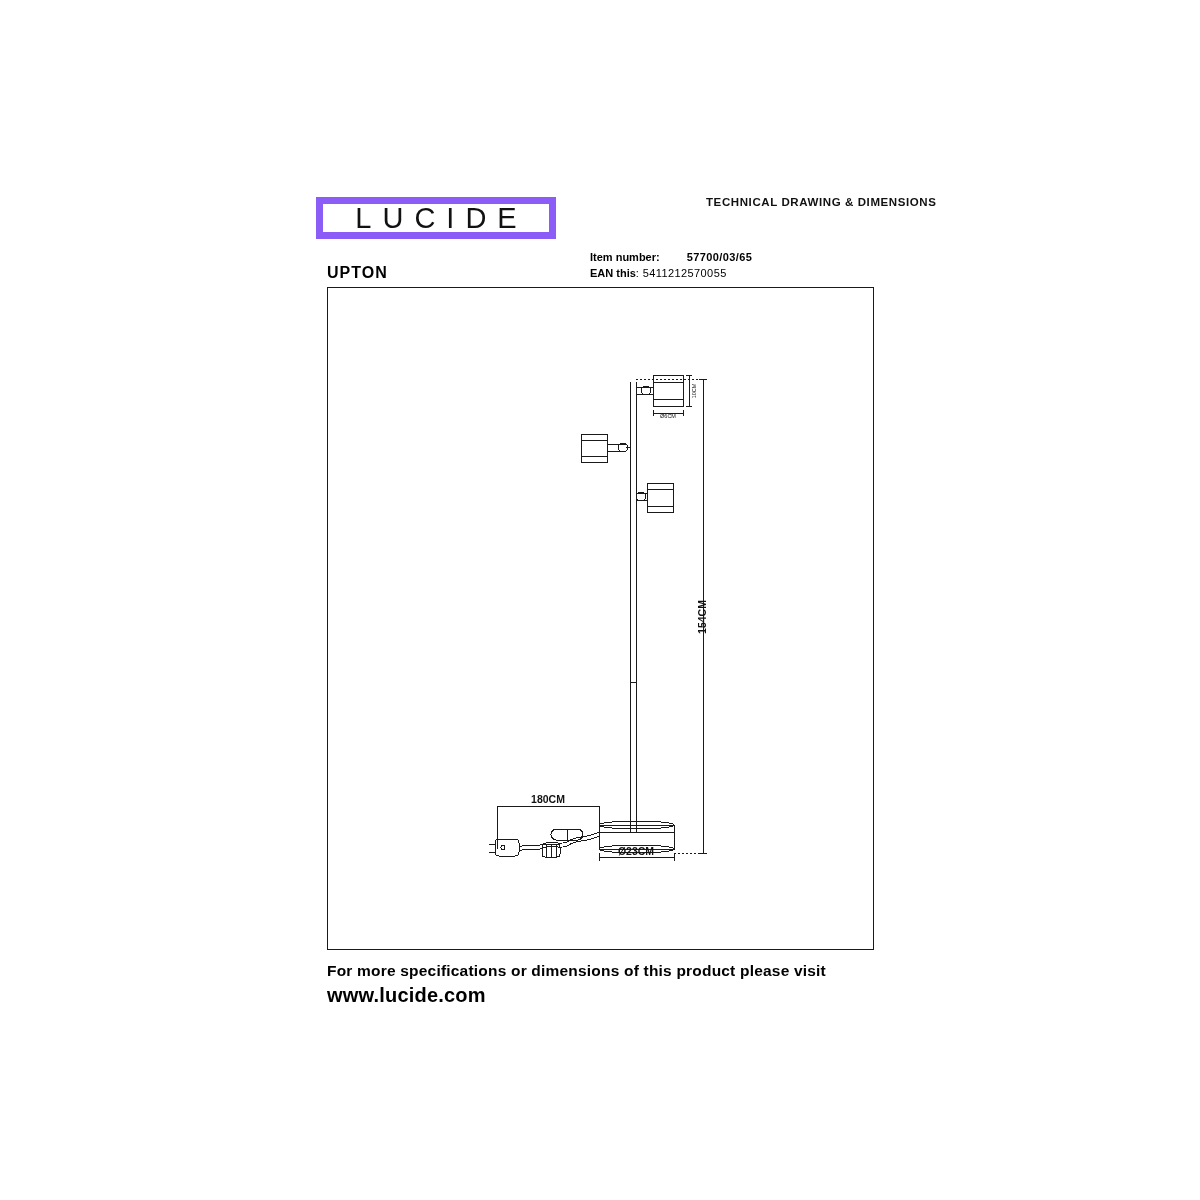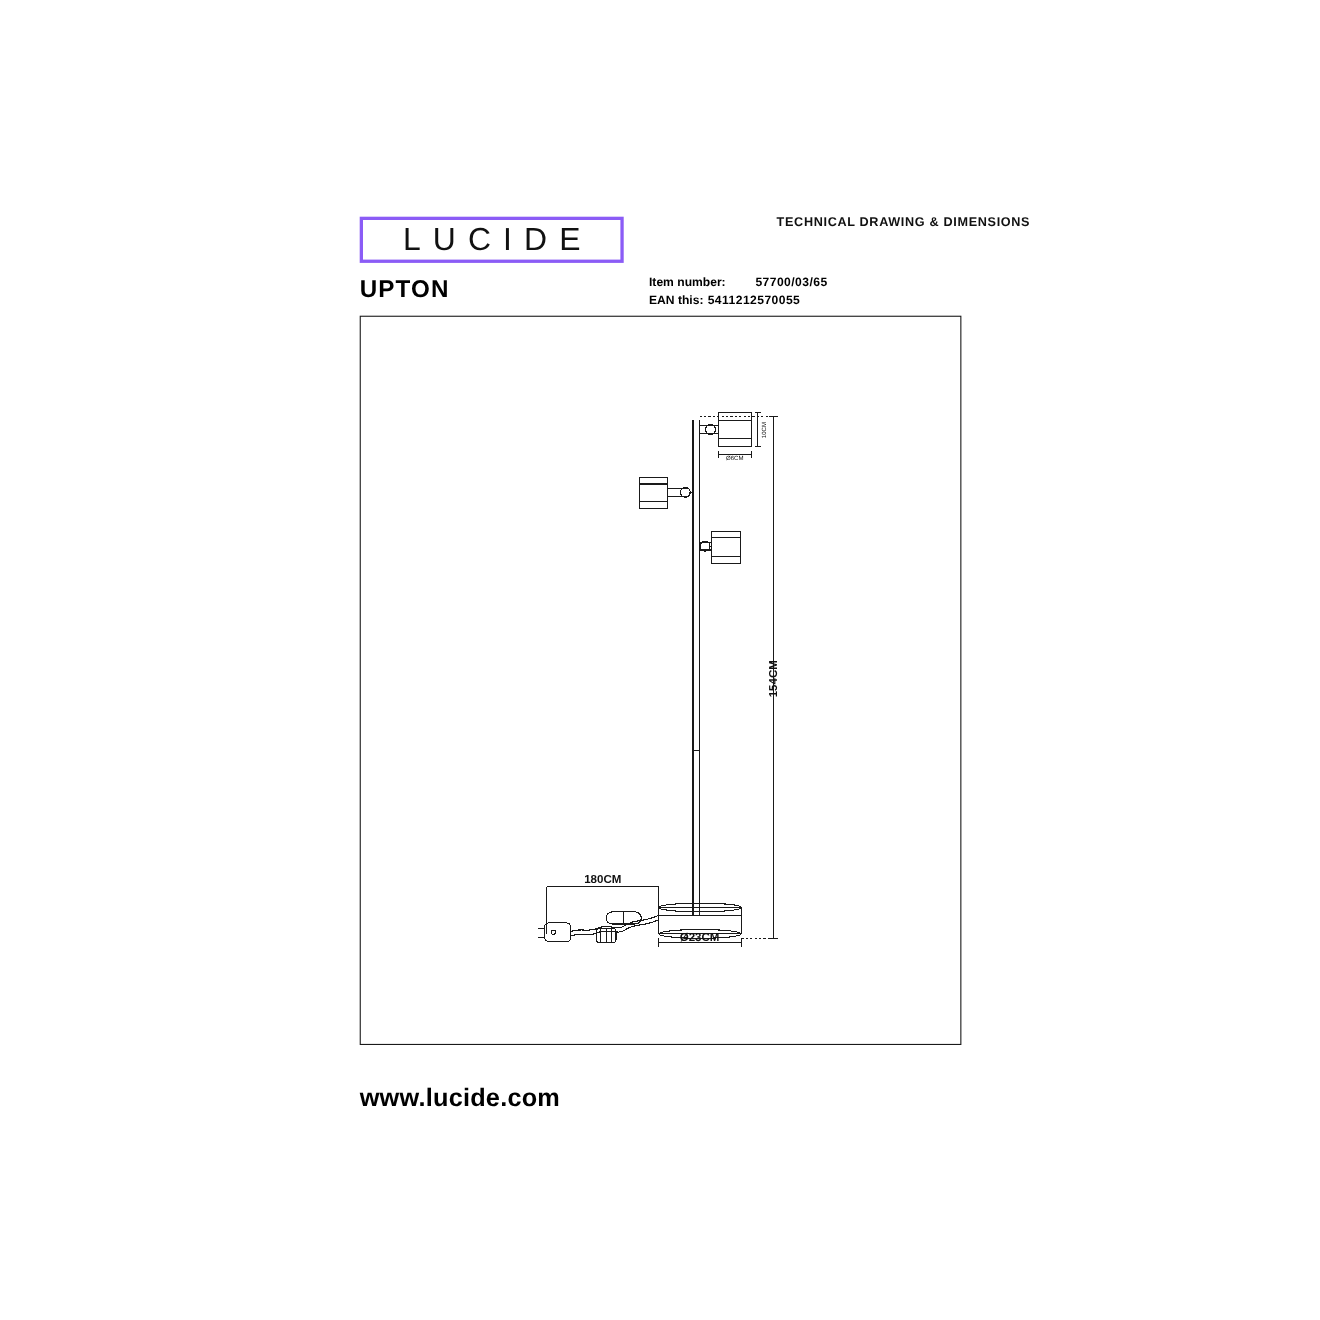--- a/index.html
+++ b/index.html
@@ -19,25 +19,25 @@
   .sheet {
     position: absolute;
     left: 0; top: 0;
     width: 1200px;
     height: 1200px;
   }
 
   
   .logo-box {
     position: absolute;
-    left: 327px;
+    left: 316px;
     top: 197px;
     width: 240px;
     height: 42px;
-    border: 3px solid #8b5cf6;
+    border: 7px solid #8b5cf6;
     box-sizing: border-box;
   }
   .logo-text {
     position: absolute;
     left: 0; top: 0;
     width: 100%;
     height: 100%;
     display: flex;
     align-items: center;
     justify-content: center;
@@ -66,36 +66,36 @@
     font-size: 11.5px;
     font-weight: bold;
     letter-spacing: 0.6px;
     color: #111;
     margin-left: 29px;
   }
 
   .product-name {
     position: absolute;
     left: 327px;
-    top: 250px;
-    font-size: 22px;
+    top: 264px;
+    font-size: 16px;
     font-weight: bold;
     letter-spacing: 1px;
   }
 
   .meta {
     position: absolute;
     left: 590px;
     top: 249px;
     font-size: 11px;
     line-height: 16px;
   }
   .meta .lbl { font-weight: bold; }
   .meta .val { font-weight: bold; letter-spacing: .4px; margin-left: 24px; }
-  .meta .val-light { font-weight: bold; letter-spacing: .4px; }
+  .meta .val-light { font-weight: normal; letter-spacing: .4px; }
 
   
   .frame {
     position: absolute;
     left: 327px;
     top: 287px;
     width: 547px;
     height: 663px;
     border: 1px solid #1a1a1a;
     box-sizing: border-box;
@@ -117,21 +117,21 @@
     left: 327px;
     top: 962px;
     font-size: 15.5px;
     font-weight: bold;
     letter-spacing: .2px;
   }
   .footer-line2 {
     position: absolute;
     left: 327px;
     top: 984px;
-    font-size: 23px;
+    font-size: 20px;
     font-weight: bold;
     letter-spacing: .2px;
   }
 </style>
 </head>
 <body>
 
 <div class="sheet">
 
   <div class="logo-box">
@@ -261,15 +261,16 @@
       <text x="221" y="516" text-anchor="middle" font-family="Liberation Sans, sans-serif" font-size="10.5" font-weight="bold" fill="#111">180CM</text>
 
       <text x="309" y="568" text-anchor="middle" font-family="Liberation Sans, sans-serif" font-size="10.5" font-weight="bold" fill="#111">Ø23CM</text>
 
       <text x="369" y="104" transform="rotate(-90 369 104)" text-anchor="middle" font-family="Liberation Sans, sans-serif" font-size="5.5" fill="#111">10CM</text>
 
       <text x="341" y="131" text-anchor="middle" font-family="Liberation Sans, sans-serif" font-size="5.5" fill="#111">Ø6CM</text>
     </svg>
   </div>
 
+  <div class="footer-line1">For more specifications or dimensions of this product please visit</div>
   <div class="footer-line2">www.lucide.com</div>
 
 </div>
 
 </body></html>

